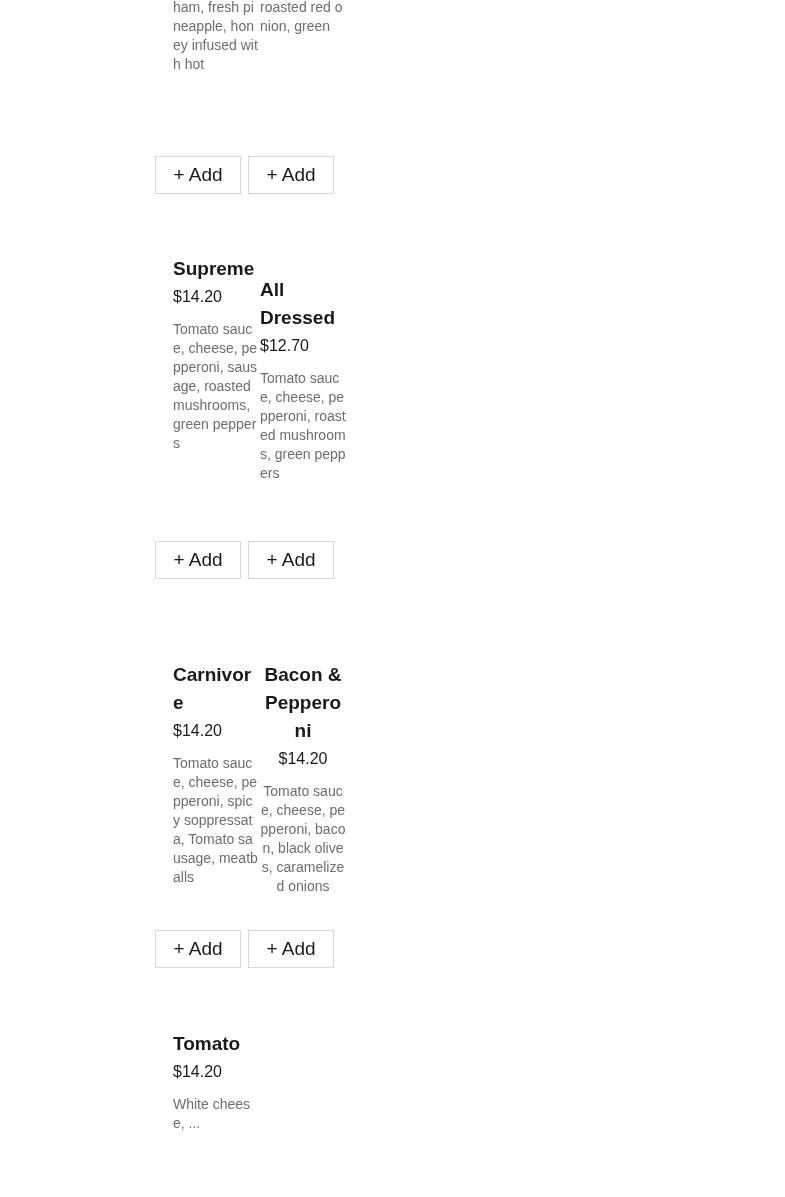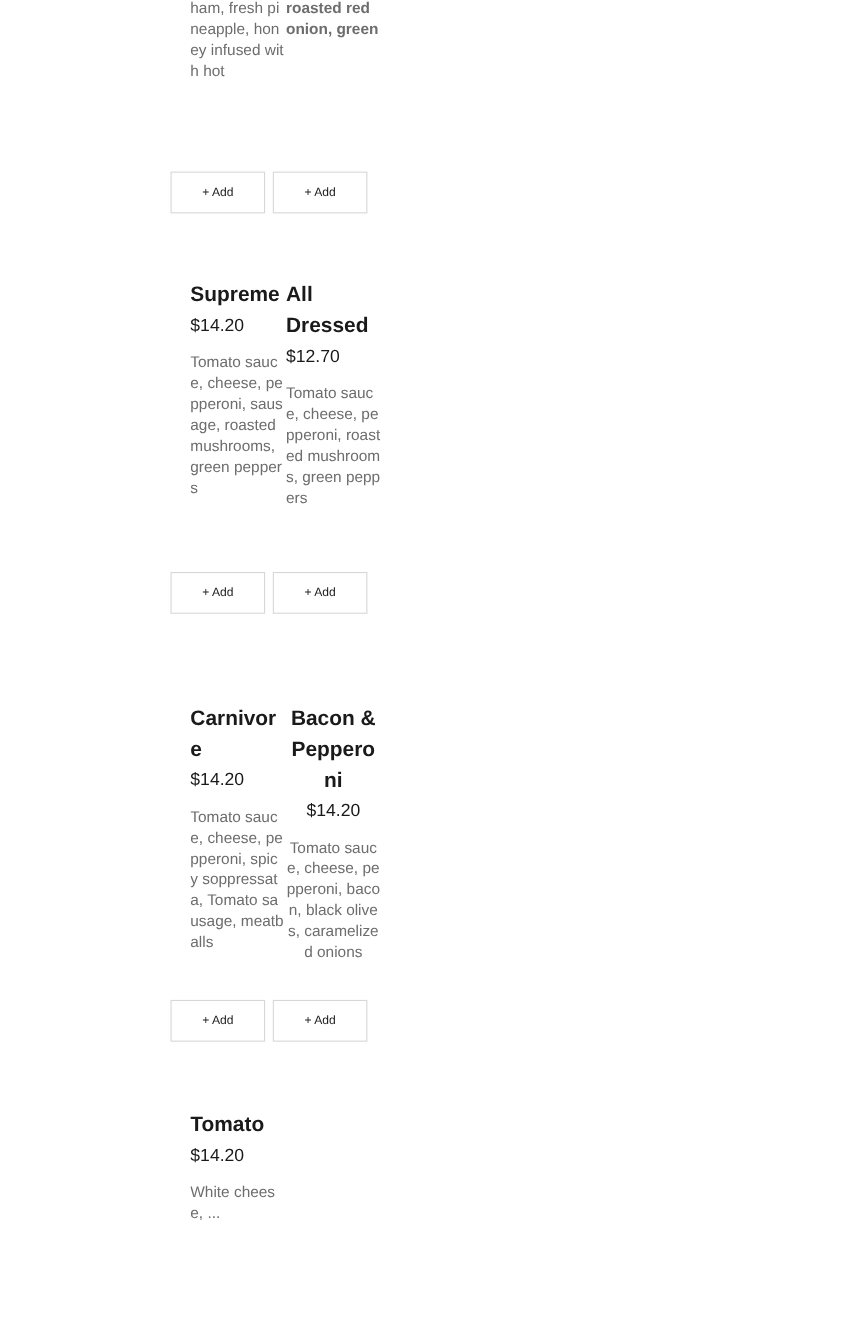--- a/index.html
+++ b/index.html
@@ -70,56 +70,56 @@
     margin-top: 14px;
   }
 
   .add-btn {
     width: 86px;
     height: 38px;
     box-sizing: border-box;
     border: 1px solid #d7d7d7;
     background: #ffffff;
     color: #1a1a1a;
-    font-size: 11px;
+    font-size: 19px;
     font-family: "Liberation Sans", sans-serif;
     line-height: 36px;
     text-align: center;
     cursor: pointer;
     padding: 0;
   }
   .add-btn-left { margin-left: 155px; }
   .add-btn-right { margin-left: 7px; }
 </style>
 </head>
 <body>
 
 <div class="menu-grid">
 
   <div class="row" style="height:125px; overflow:hidden;">
     <div class="card card-left" style="height:125px;">
       <div class="card-desc" style="margin-top:-2px; height:127px;">ham, fresh pineapple, honey infused with hot </div>
     </div>
-    <div class="card card-right" style="height:125px; margin-left:1px;font-weight:bold;">
+    <div class="card card-right" style="height:125px; margin-left:1px;">
       <div class="card-desc" style="margin-top:-2px; height:127px;">roasted red onion, green </div>
     </div>
   </div>
 
   <div class="add-row" style="margin-top:31px;">
     <button class="add-btn add-btn-left">+ Add</button>
     <button class="add-btn add-btn-right">+ Add</button>
   </div>
 
   <div class="row" style="margin-top:61px;">
     <div class="card card-left">
       <div class="card-title">Supreme</div>
       <div class="card-price">$14.20</div>
       <div class="card-desc">Tomato sauce, cheese, pepperoni, sausage, roasted mushrooms, green peppers</div>
     </div>
-    <div class="card card-right" style="margin-left:1px;">
+    <div class="card card-right" style="margin-left:1px;margin-top:21px;">
       <div class="card-title">All Dressed</div>
       <div class="card-price">$12.70</div>
       <div class="card-desc">Tomato sauce, cheese, pepperoni, roasted mushrooms, green peppers</div>
     </div>
   </div>
 
   <div class="add-row" style="margin-top:58px;">
     <button class="add-btn add-btn-left">+ Add</button>
     <button class="add-btn add-btn-right">+ Add</button>
   </div>

